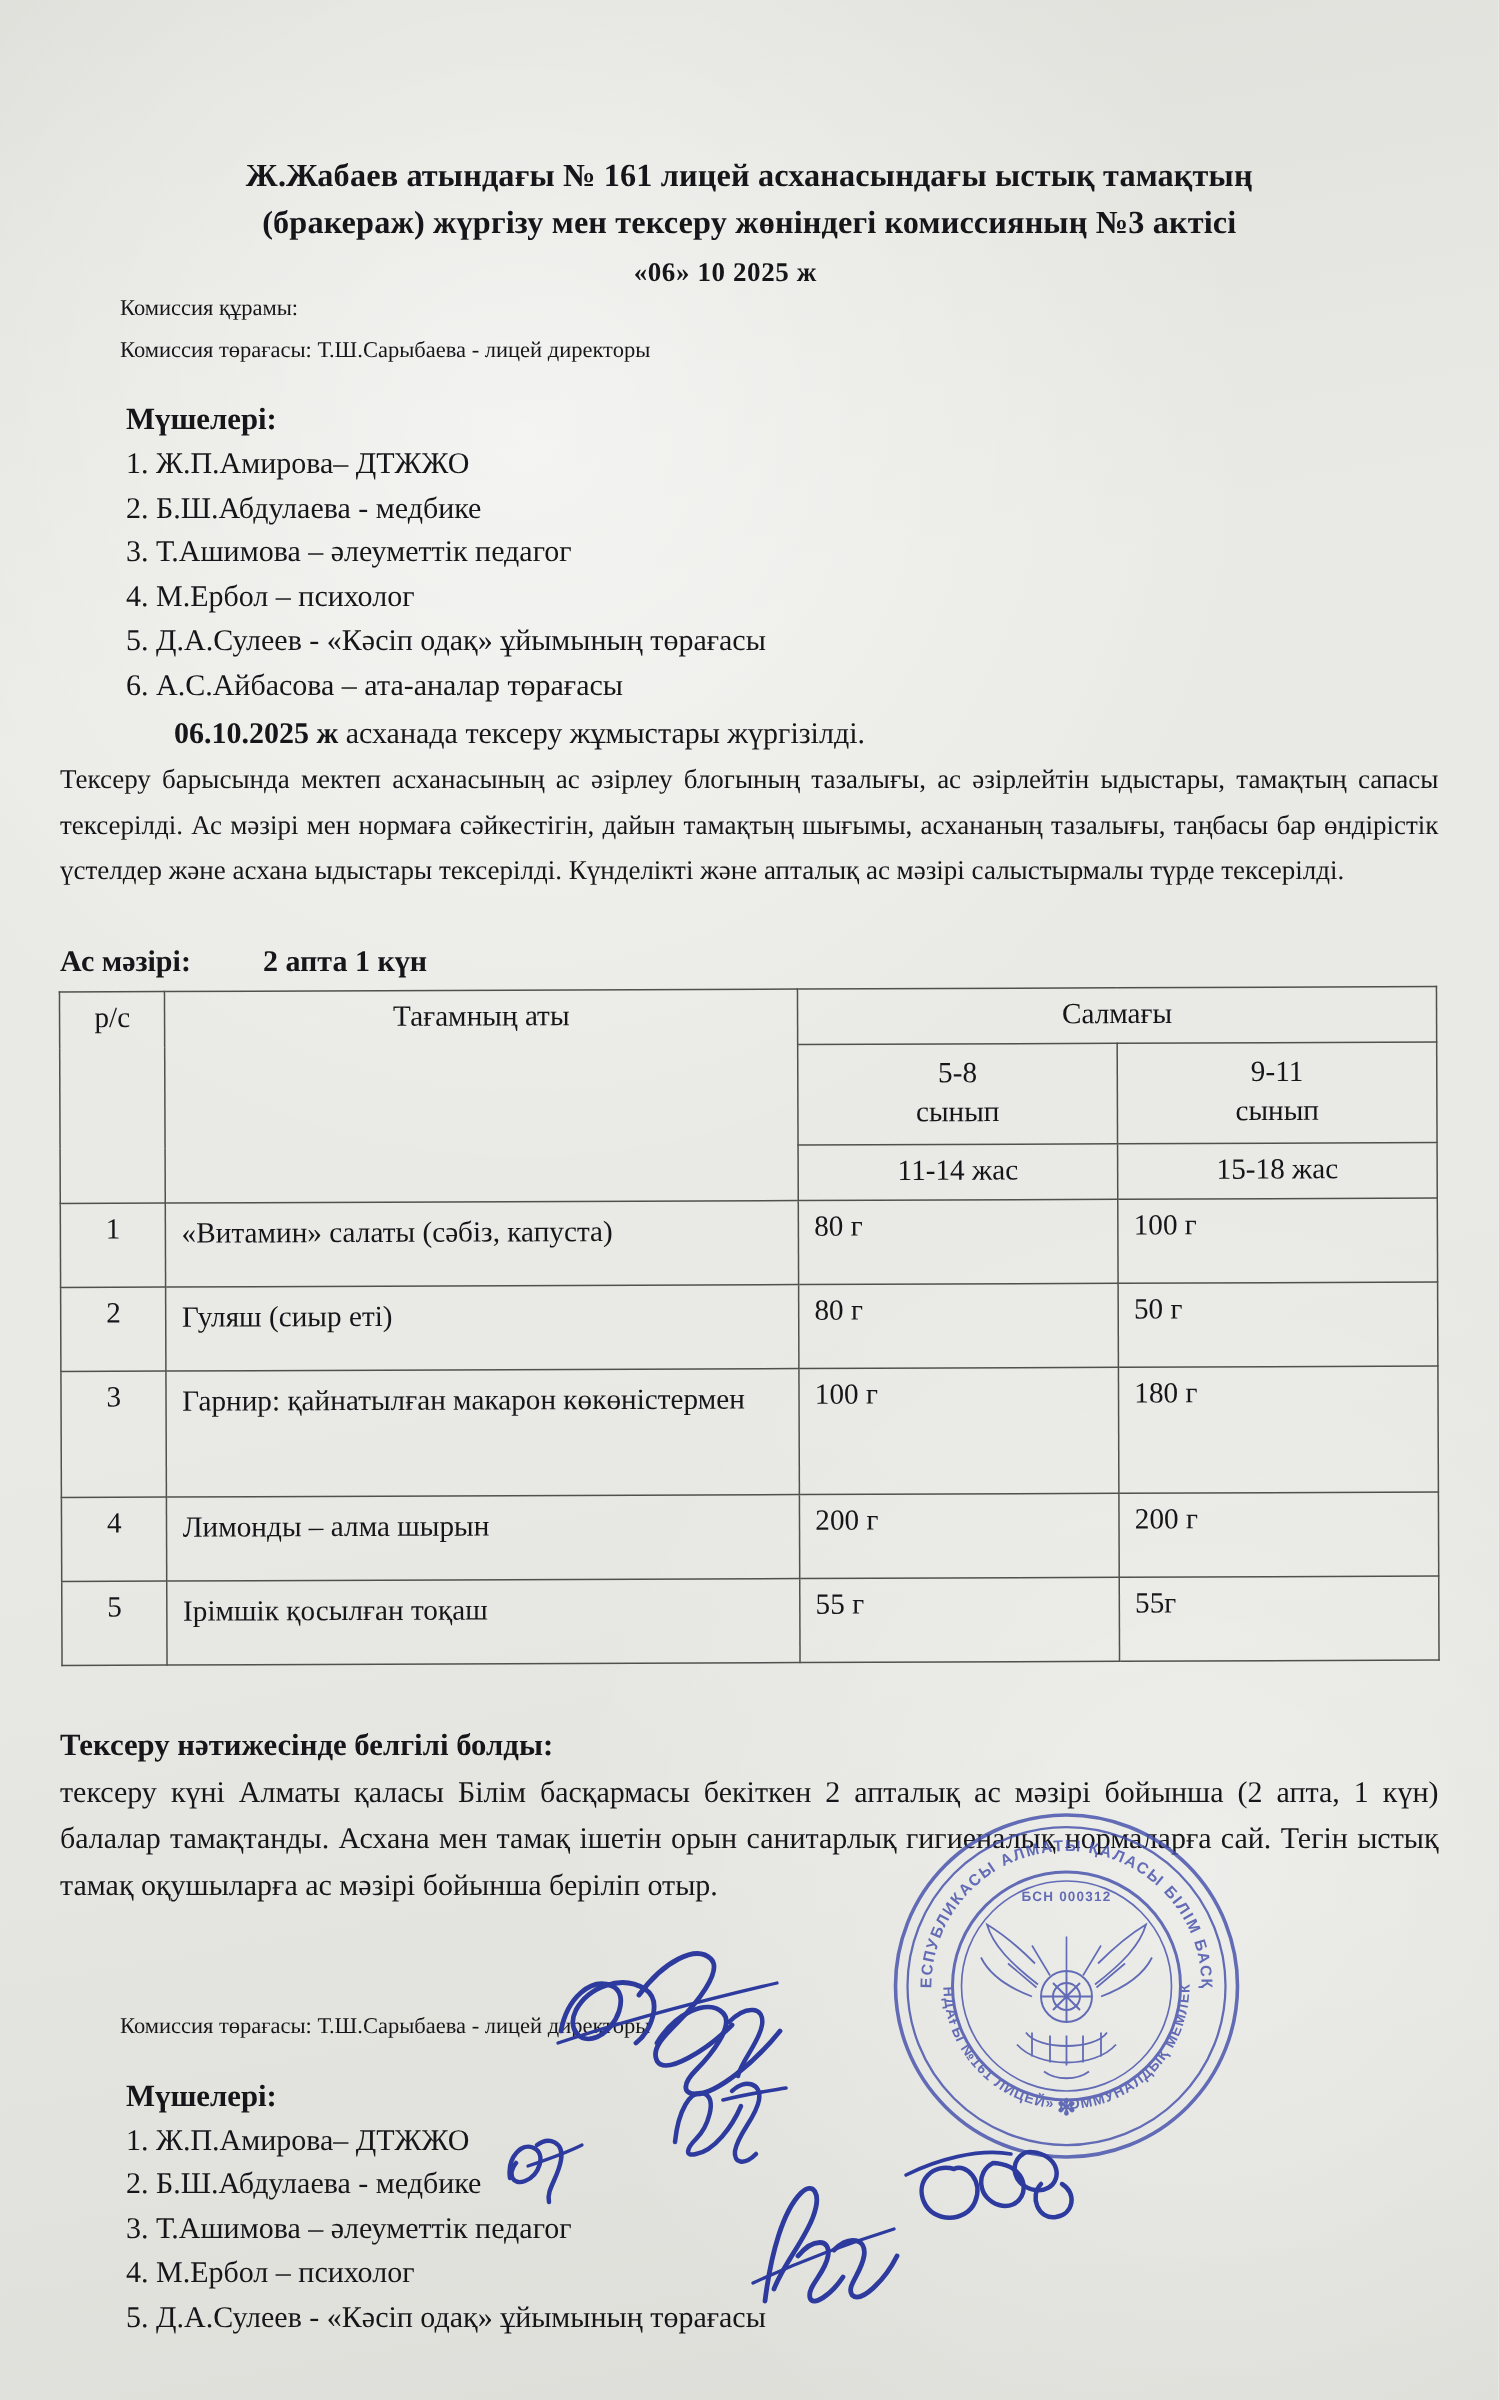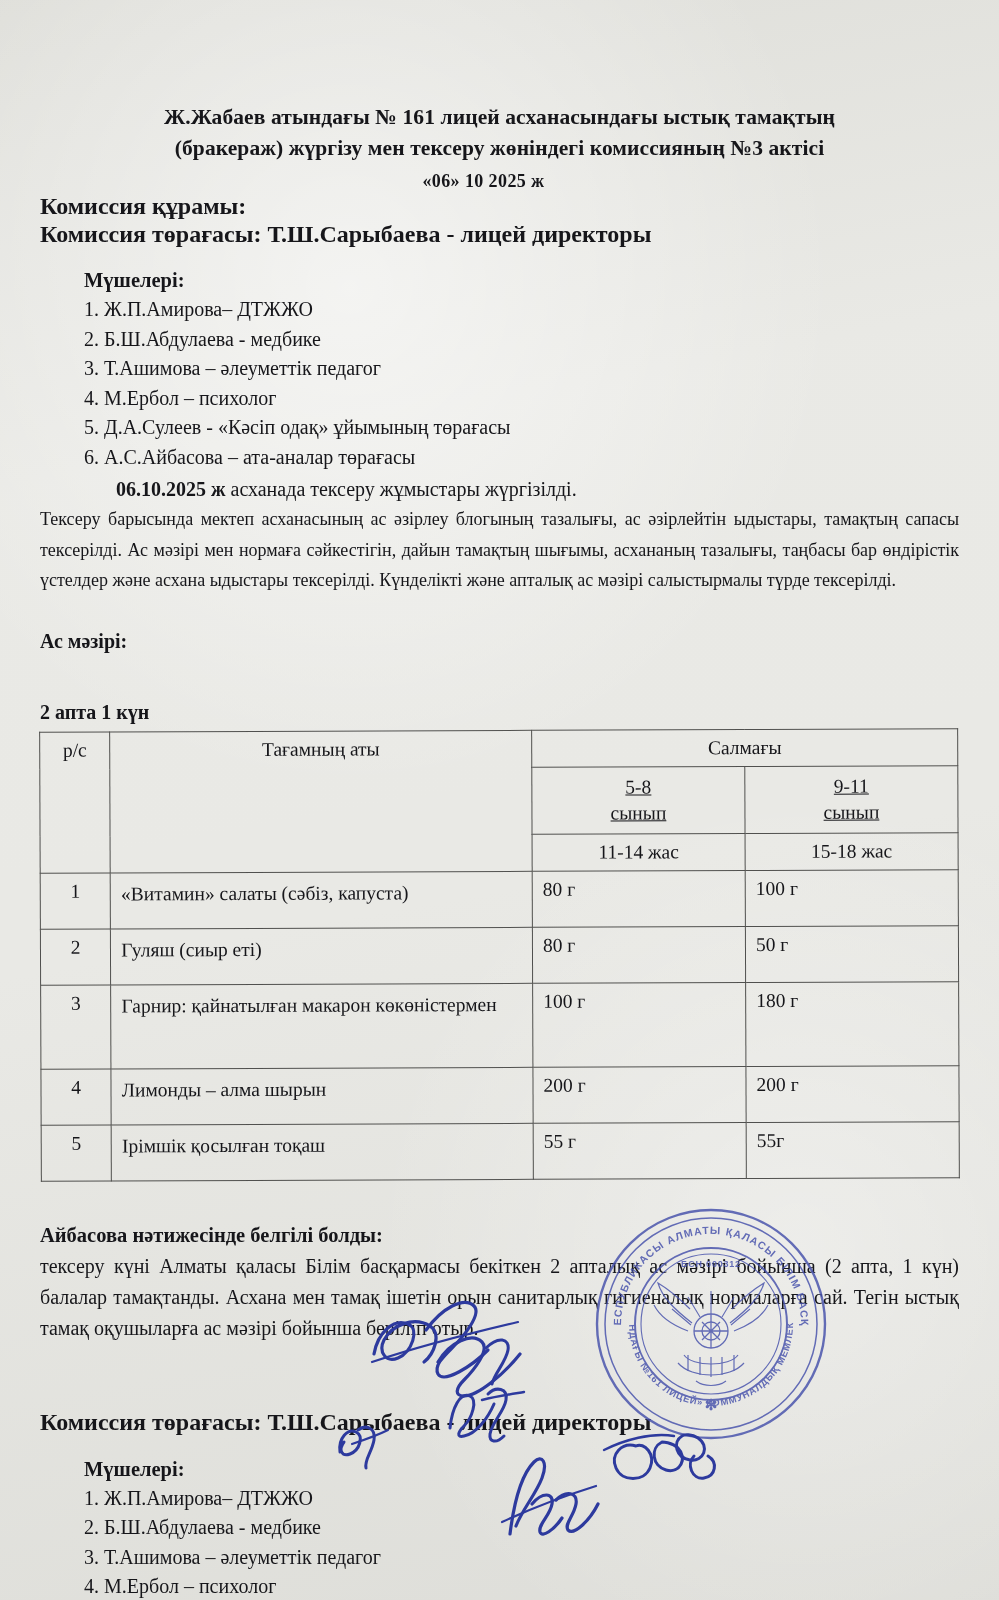--- a/index.html
+++ b/index.html
@@ -38,23 +38,24 @@
   .date-line {
     font-weight: bold;
     font-size: 18px;
     margin-top: 7px;
     padding-right: 32px;
     letter-spacing: 0.4px;
   }
 
   
   .sec-bold {
-    font-weight: bold;
-    font-size: 24px;
+    font-weight: normal;
+    font-size: 15px;
     line-height: 28px;
+    margin-left: 40px;
   }
   .members-wrap { margin-top: 17px; padding-left: 44px; }
   .members-title { font-weight: bold; font-size: 20.5px; line-height: 30px; }
   .member-item { font-size: 20px; line-height: 29.5px; }
 
   
   .date-inline { font-weight: bold; }
   .insp-first { padding-left: 76px; font-size: 20px; line-height: 30px; margin-top: 2px; }
   .body-par {
     font-size: 18px;
@@ -64,42 +65,41 @@
   }
 
   
   .menu-head {
     margin-top: 34px;
     font-weight: bold;
     font-size: 20px;
     display: flex;
     gap: 48px;
     align-items: baseline;
-    flex-direction: column;
   }
 
   
   table.menu-table {
     width: 100%;
     border-collapse: collapse;
     margin-top: 6px;
     transform: rotate(-0.22deg);
   }
   table.menu-table th,
   table.menu-table td {
     border: 1.4px solid #50504e;
     font-weight: normal;
     font-size: 19.5px;
     padding: 7px 10px;
     vertical-align: top;
   }
   th.col-no { width: 66px; text-align: center; font-size: 19px; padding-top: 8px; }
   th.col-name { width: 396px; text-align: center; font-size: 21px; font-weight: bold; padding-top: 9px; }
   th.col-weight { text-align: center; font-size: 21px; font-weight: bold; padding-top: 9px; }
-  th.sub { text-align: center; font-weight: bold; font-size: 19.5px; line-height: 26px; width: 200px; text-decoration: underline; }
+  th.sub { text-align: center; font-weight: bold; font-size: 19.5px; line-height: 26px; width: 200px; }
   th.age { text-align: center; font-weight: bold; font-size: 19.5px; padding: 5px 10px; }
   td.c-no { text-align: center; font-size: 19.5px; }
   td.c-name { font-size: 19.5px; line-height: 28px; }
   td.c-w { font-size: 19.5px; }
   .tall { height: 56px; }
   .tall2 { height: 84px; }
 
   
   .result-head { margin-top: 44px; font-weight: bold; font-size: 20.5px; }
   .result-par { font-size: 20px; line-height: 31px; text-align: justify; margin-top: 4px; }
@@ -215,21 +215,21 @@
       </tr>
       <tr class="tall">
         <td class="c-no">5</td>
         <td class="c-name">Ірімшік қосылған тоқаш</td>
         <td class="c-w">55 г</td>
         <td class="c-w">55г</td>
       </tr>
     </tbody>
   </table>
 
-  <div class="result-head">Айбасова нәтижесінде белгілі болды:</div>
+  <div class="result-head">Тексеру нәтижесінде белгілі болды:</div>
   <div class="result-par">тексеру күні Алматы қаласы Білім басқармасы бекіткен 2 апталық ас мәзірі бойынша (2 апта, 1 күн) балалар тамақтанды. Асхана мен тамақ  ішетін  орын санитарлық гигиеналық нормаларға сай. Тегін ыстық тамақ оқушыларға  ас мәзірі бойынша беріліп отыр.</div>
 
   <div class="sign-block">
     <div class="sec-bold">Комиссия төрағасы: Т.Ш.Сарыбаева - лицей директоры</div>
     <div class="sign-members">
       <div class="members-title">Мүшелері:</div>
       <div class="member-item">1. Ж.П.Амирова– ДТЖЖО</div>
       <div class="member-item">2. Б.Ш.Абдулаева - медбике</div>
       <div class="member-item">3. Т.Ашимова – әлеуметтік педагог</div>
       <div class="member-item">4. М.Ербол – психолог</div>

